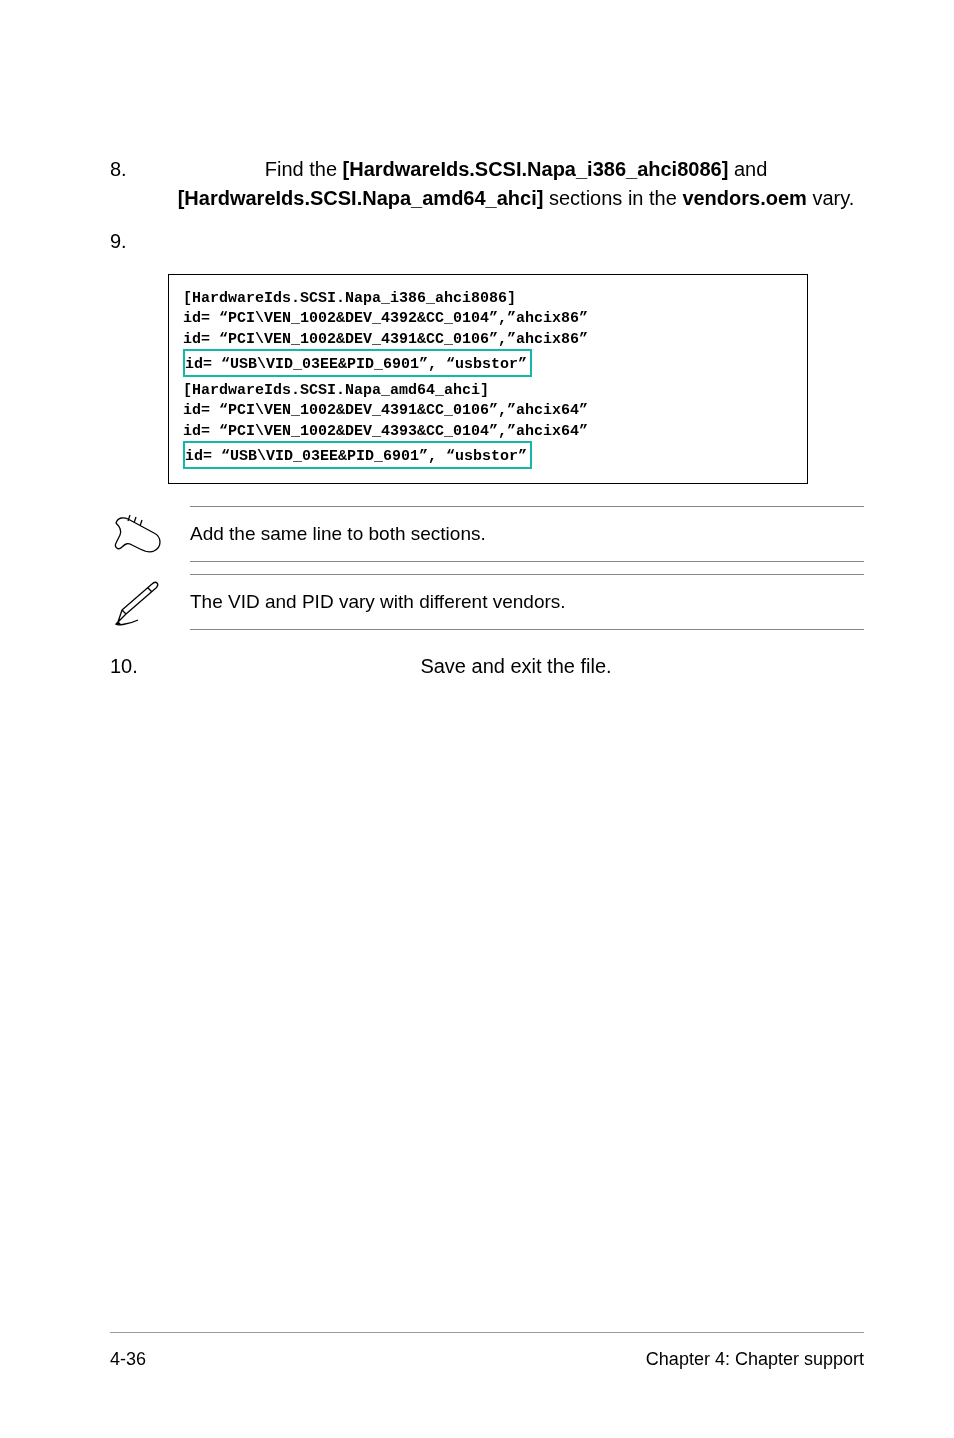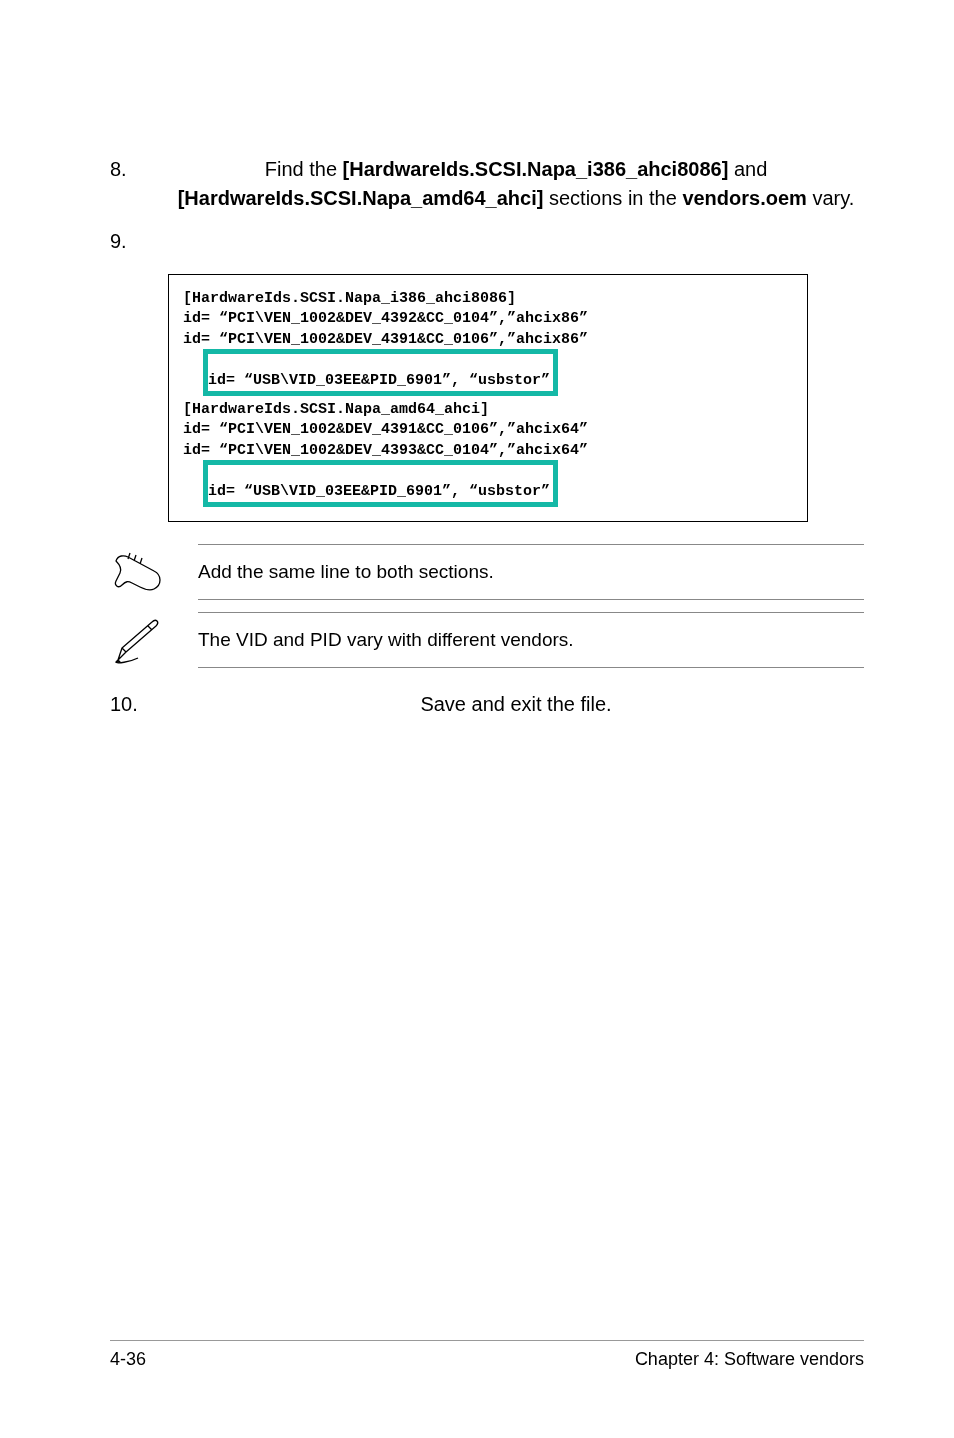--- a/index.html
+++ b/index.html
@@ -17,53 +17,52 @@
     border: 1.5px solid #000;
     padding: 14px 14px 10px 14px;
     font-family: "Courier New", monospace;
     font-size: 15px;
     font-weight: bold;
     line-height: 1.35;
   }
   .codebox .block { margin-bottom: 4px; }
   .codebox .hl {
     display: inline-block;
-    border: 5px solid #14b8a6;
-    padding: 17px 3px 0 0;
+    border: 2px solid #14b8a6;
+    padding: 4px 3px 0 0;
     margin-top: -1px;
     margin-bottom: 8px;
-    margin-left: 20px;
   }
   .codebox .hl:last-child { margin-bottom: 0; }
 
   .notes { margin-top: 8px; margin-bottom: 22px; }
   .note-row {
     display: flex;
     align-items: center;
-    gap: 32px;
+    gap: 24px;
   }
   .note-icon { width: 56px; height: 56px; display: flex; align-items: center; justify-content: center; flex-shrink:0; }
   .note-text {
     flex: 1;
     border-top: 1px solid #888;
     border-bottom: 1px solid #888;
     padding: 16px 0;
     font-size: 19px;
   }
   .notes .sep { height: 12px; }
 
   svg { display: block; }
 
   .footer {
     position: absolute;
     bottom: 68px;
     left: 110px;
     right: 90px;
     border-top: 1px solid #999;
-    padding-top: 8px;
+    padding-top: 16px;
     display: flex;
     justify-content: space-between;
     font-size: 18px;
   }
 </style>
 </head>
 <body>
 
 <div class="page">
 
@@ -129,16 +128,16 @@
     <li>
       <div class="num">10.</div>
       <div class="body">
         <span>Save and exit the file.</span>
       </div>
     </li>
   </ol>
 
   <div class="footer">
     <span>4-36</span>
-    <span>Chapter 4: Software vendors</span>
+    <span>Chapter 4: Chapter support</span>
   </div>
 
 </div>
 
 </body></html>

